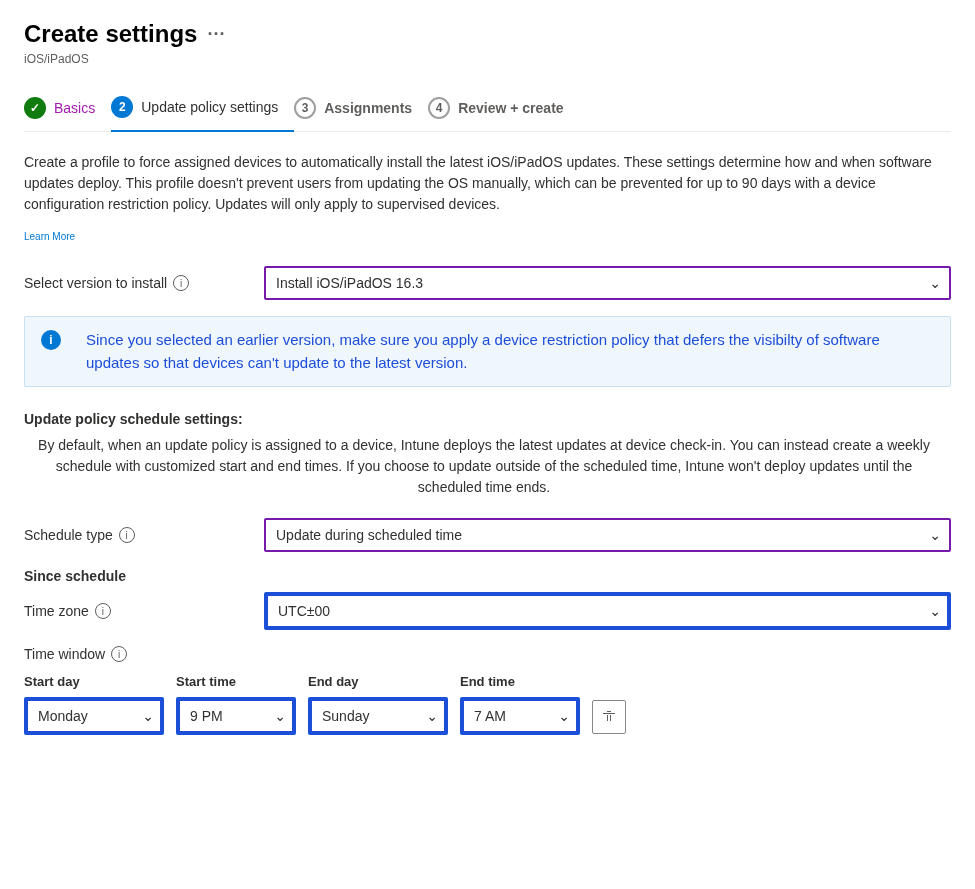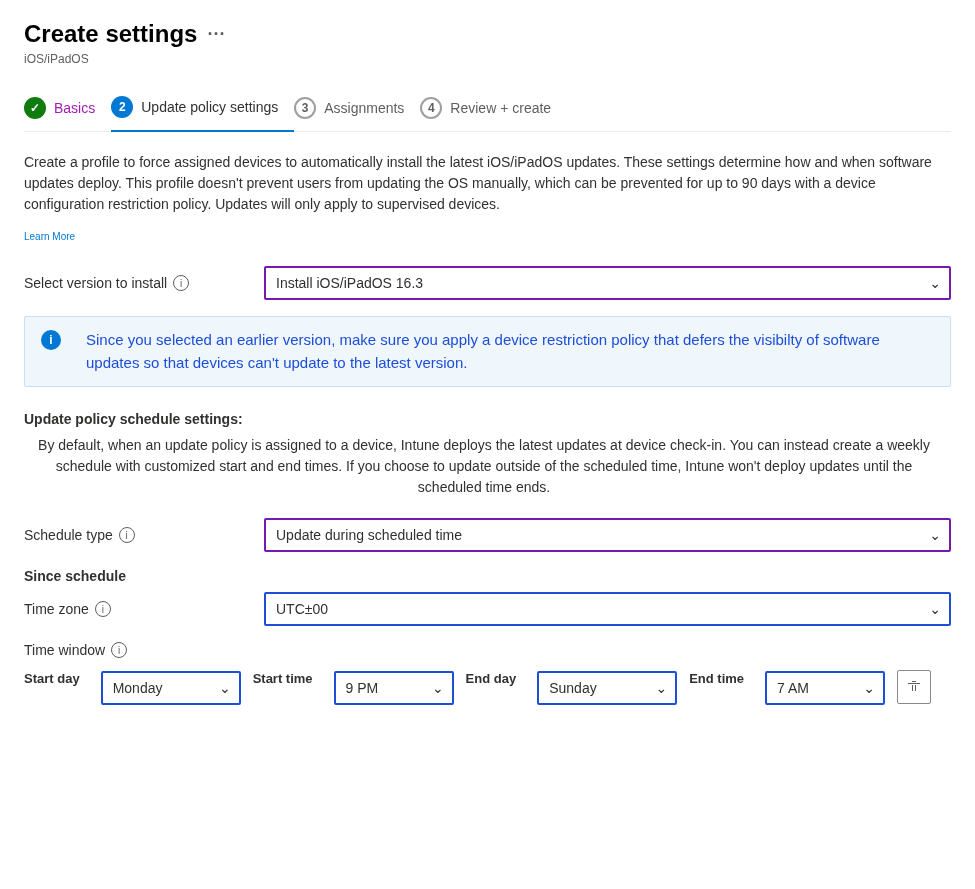--- a/index.html
+++ b/index.html
@@ -81,20 +81,21 @@
     .step-label {
       font-size: 14px;
       color: #a21caf;
     }
     .step.active .step-label {
       font-weight: 400;
       color: #323130;
     }
     .step.inactive .step-label {
       color: #605e5c;
+      font-weight: bold;
     }
 
     
     .description {
       font-size: 14px;
       color: #323130;
       line-height: 1.5;
       margin-bottom: 12px;
       max-width: 920px;
     }
@@ -136,21 +137,21 @@
       flex-shrink: 0;
     }
 
     .select-wrapper {
       position: relative;
       flex: 1;
     }
     .select-wrapper select {
       width: 100%;
       padding: 7px 32px 7px 10px;
-      border: 2px solid #1d4ed8;
+      border: 4px solid #1d4ed8;
       border-radius: 2px;
       font-size: 14px;
       color: #323130;
       appearance: none;
       background: #fff;
       cursor: pointer;
       outline: none;
     }
     .select-wrapper .chevron {
       position: absolute;
@@ -227,22 +228,22 @@
       gap: 6px;
     }
 
     .time-table {
       display: flex;
       gap: 12px;
       align-items: flex-end;
     }
     .time-col {
       display: flex;
-      flex-direction: row;
-      gap: 21px;
+      flex-direction: column;
+      gap: 6px;
     }
     .time-col-header {
       font-size: 13px;
       font-weight: 600;
       color: #323130;
       padding-bottom: 2px;
     }
     .time-col .select-wrapper select {
       min-width: 120px;
     }

